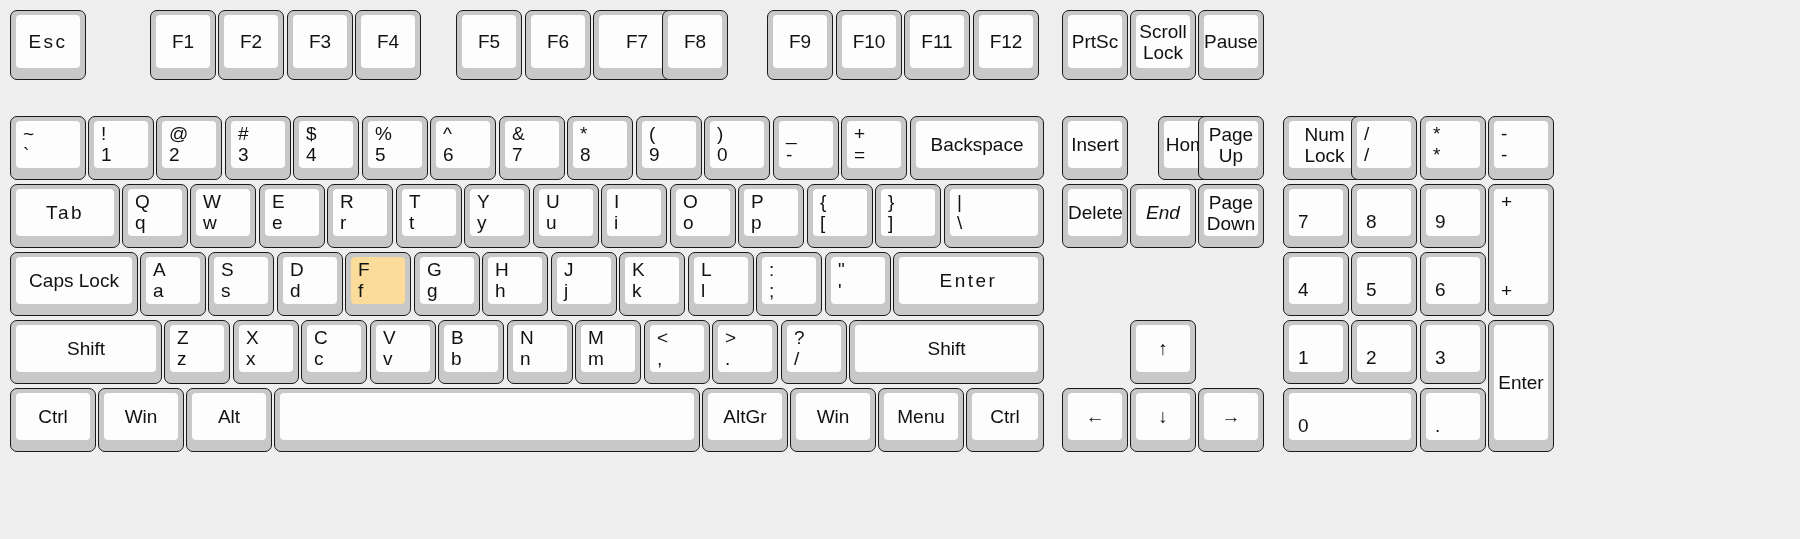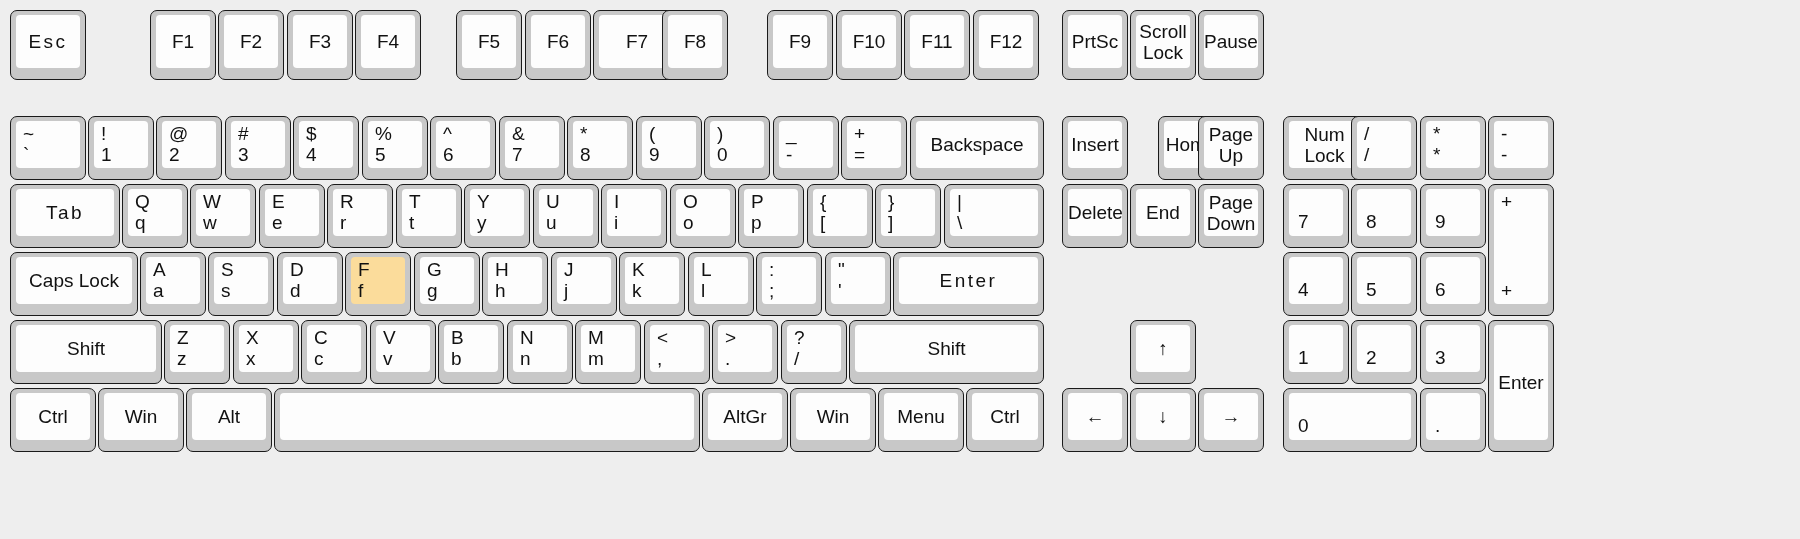--- a/index.html
+++ b/index.html
@@ -527,21 +527,21 @@
     <div class="key" style="left: 1198px; top: 116px; width: 66px; height: 64px;">
       <div class="cap center2">
         <span class="lbl"><span>Page</span><br><span>Up</span></span>
       </div>
     </div>
     <div class="key" style="left: 1062px; top: 184px; width: 66px; height: 64px;">
       <div class="cap center">
         <span class="lbl">Delete</span>
       </div>
     </div>
-    <div class="key" style="left: 1130px; top: 184px; width: 66px; height: 64px;">
+    <div class="key" style="left: 1130px; top: 184px; width: 66px; height: 64px; font-style: italic;">
       <div class="cap center">
         <span class="lbl">End</span>
       </div>
     </div>
     <div class="key" style="left: 1198px; top: 184px; width: 66px; height: 64px;">
       <div class="cap center2">
         <span class="lbl"><span>Page</span><br><span>Down</span></span>
       </div>
     </div>
     <div class="key" style="left: 1130px; top: 320px; width: 66px; height: 64px;">

